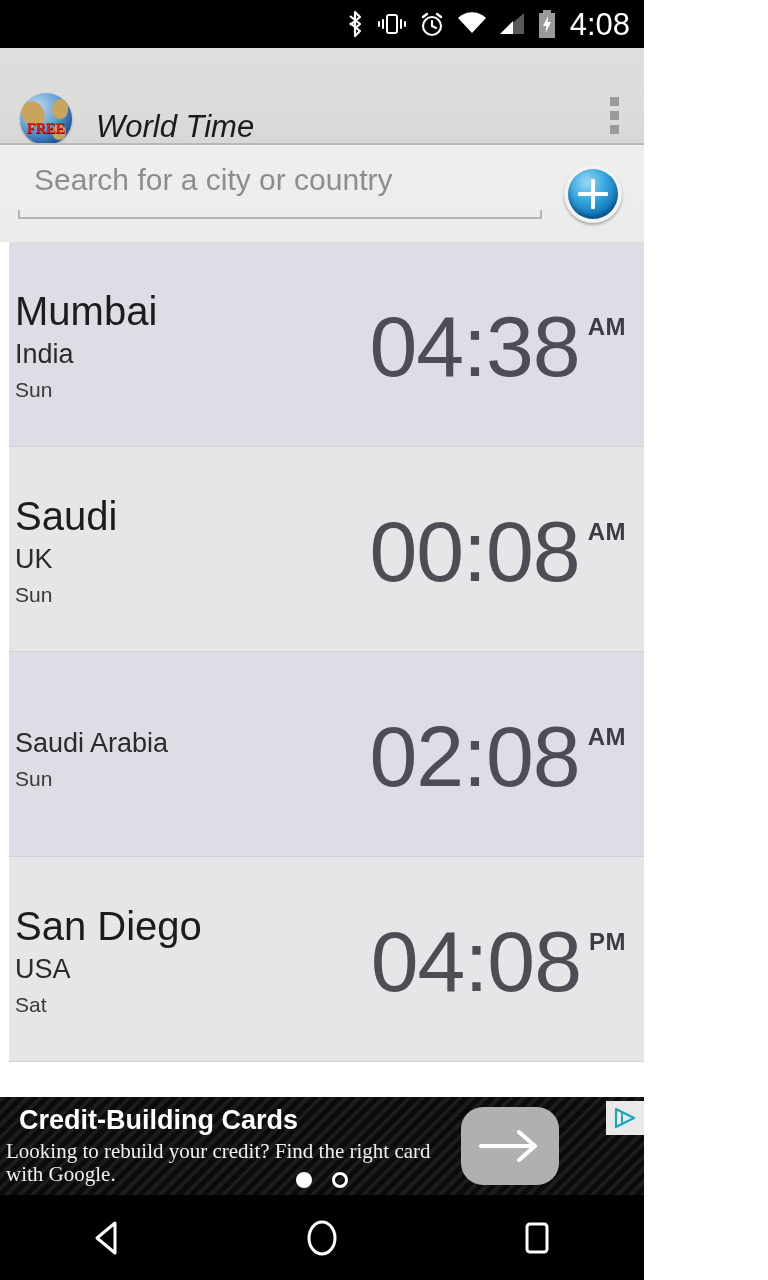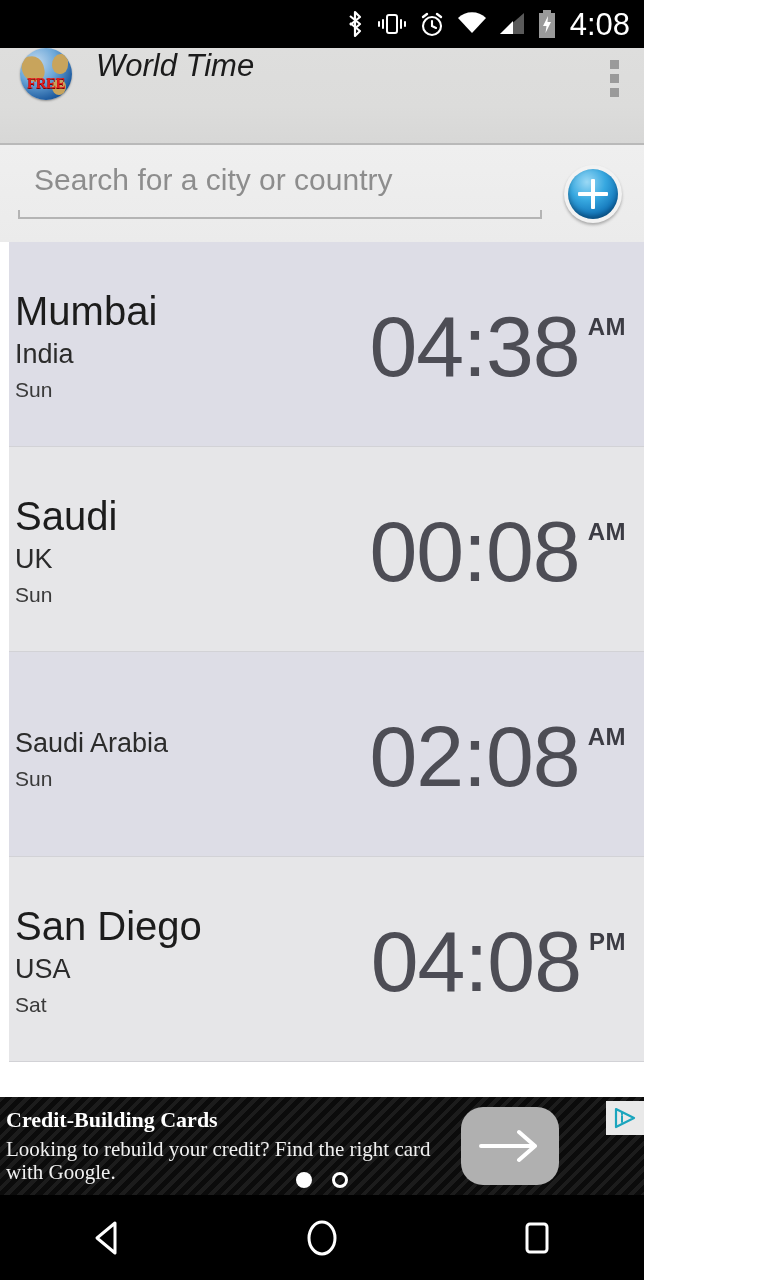--- a/index.html
+++ b/index.html
@@ -22,21 +22,21 @@
   .sb-time {
     color:#ffffff; font-size:31px; font-weight:400;
     margin-left:13px; letter-spacing:0px; line-height:1;
     font-family:"Liberation Sans", sans-serif;
   }
 
   
   .actionbar {
     height:97px; flex:0 0 97px;
     background:linear-gradient(to bottom,#dededd 0%,#dcdcdb 60%,#d7d7d6 100%);
-    display:flex; align-items:flex-start;
+    display:flex; align-items:flex-end;
     padding:0 10px 0 20px; position:relative;
   }
   .actionbar:after{
     content:""; position:absolute; left:0; right:0; bottom:0; height:2px;
     background:#b9b9b9;
   }
   .app-icon {
     width:52px; height:52px; border-radius:50%;
     position:relative; overflow:hidden; flex:0 0 52px;
     background:radial-gradient(circle at 32% 28%, #bfd8ef 0%, #6aa6d8 40%, #1d5a9e 75%, #0d3a70 100%);
@@ -134,22 +134,22 @@
 
   
   .ad {
     flex:0 0 98px; height:98px; position:relative; overflow:hidden;
     background:
       repeating-linear-gradient(135deg, #1c1c1c 0px, #1c1c1c 4px, #0b0b0b 4px, #0b0b0b 9px);
     display:flex; align-items:center; cursor:pointer;
   }
   .ad-text { padding-left:6px; flex:1 1 auto; }
   .ad-title {
-    color:#ffffff; font-size:22px; font-family:Liberation Serif, serif;
-    font-weight:bold; line-height:1.1;
+    color:#ffffff; font-size:27px; font-family:Liberation Sans, sans-serif;
+    font-weight:bold; line-height:1.1;margin-left:13px;
   }
   .ad-sub {
     color:#f0f0f0; font-size:21px; font-family:"Liberation Serif", serif;
     margin-top:5px; line-height:1.1;
   }
   .ad-dots {
     position:absolute; left:0; right:0; bottom:7px;
     display:flex; justify-content:center; gap:20px; pointer-events:none;
   }
   .dot { width:16px; height:16px; border-radius:50%; }

